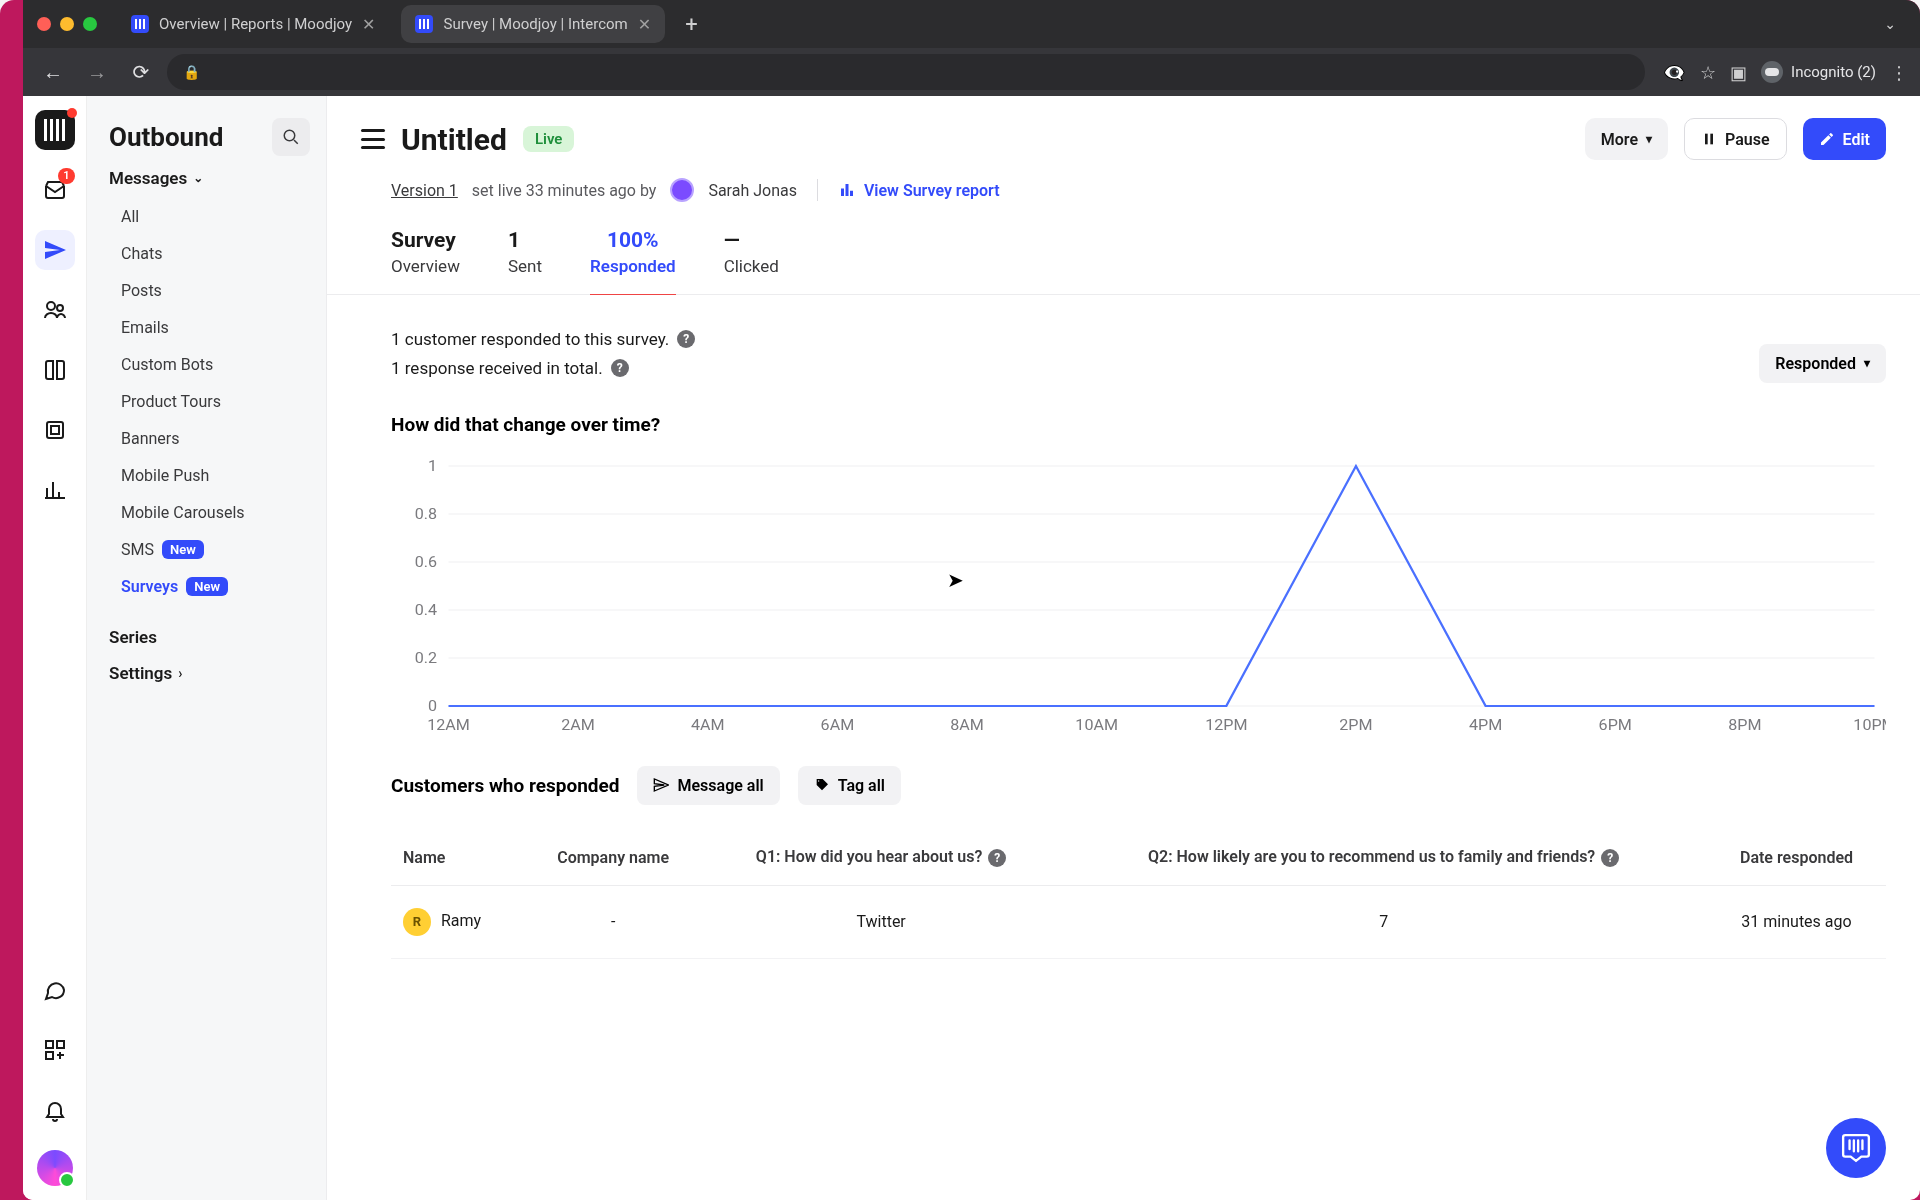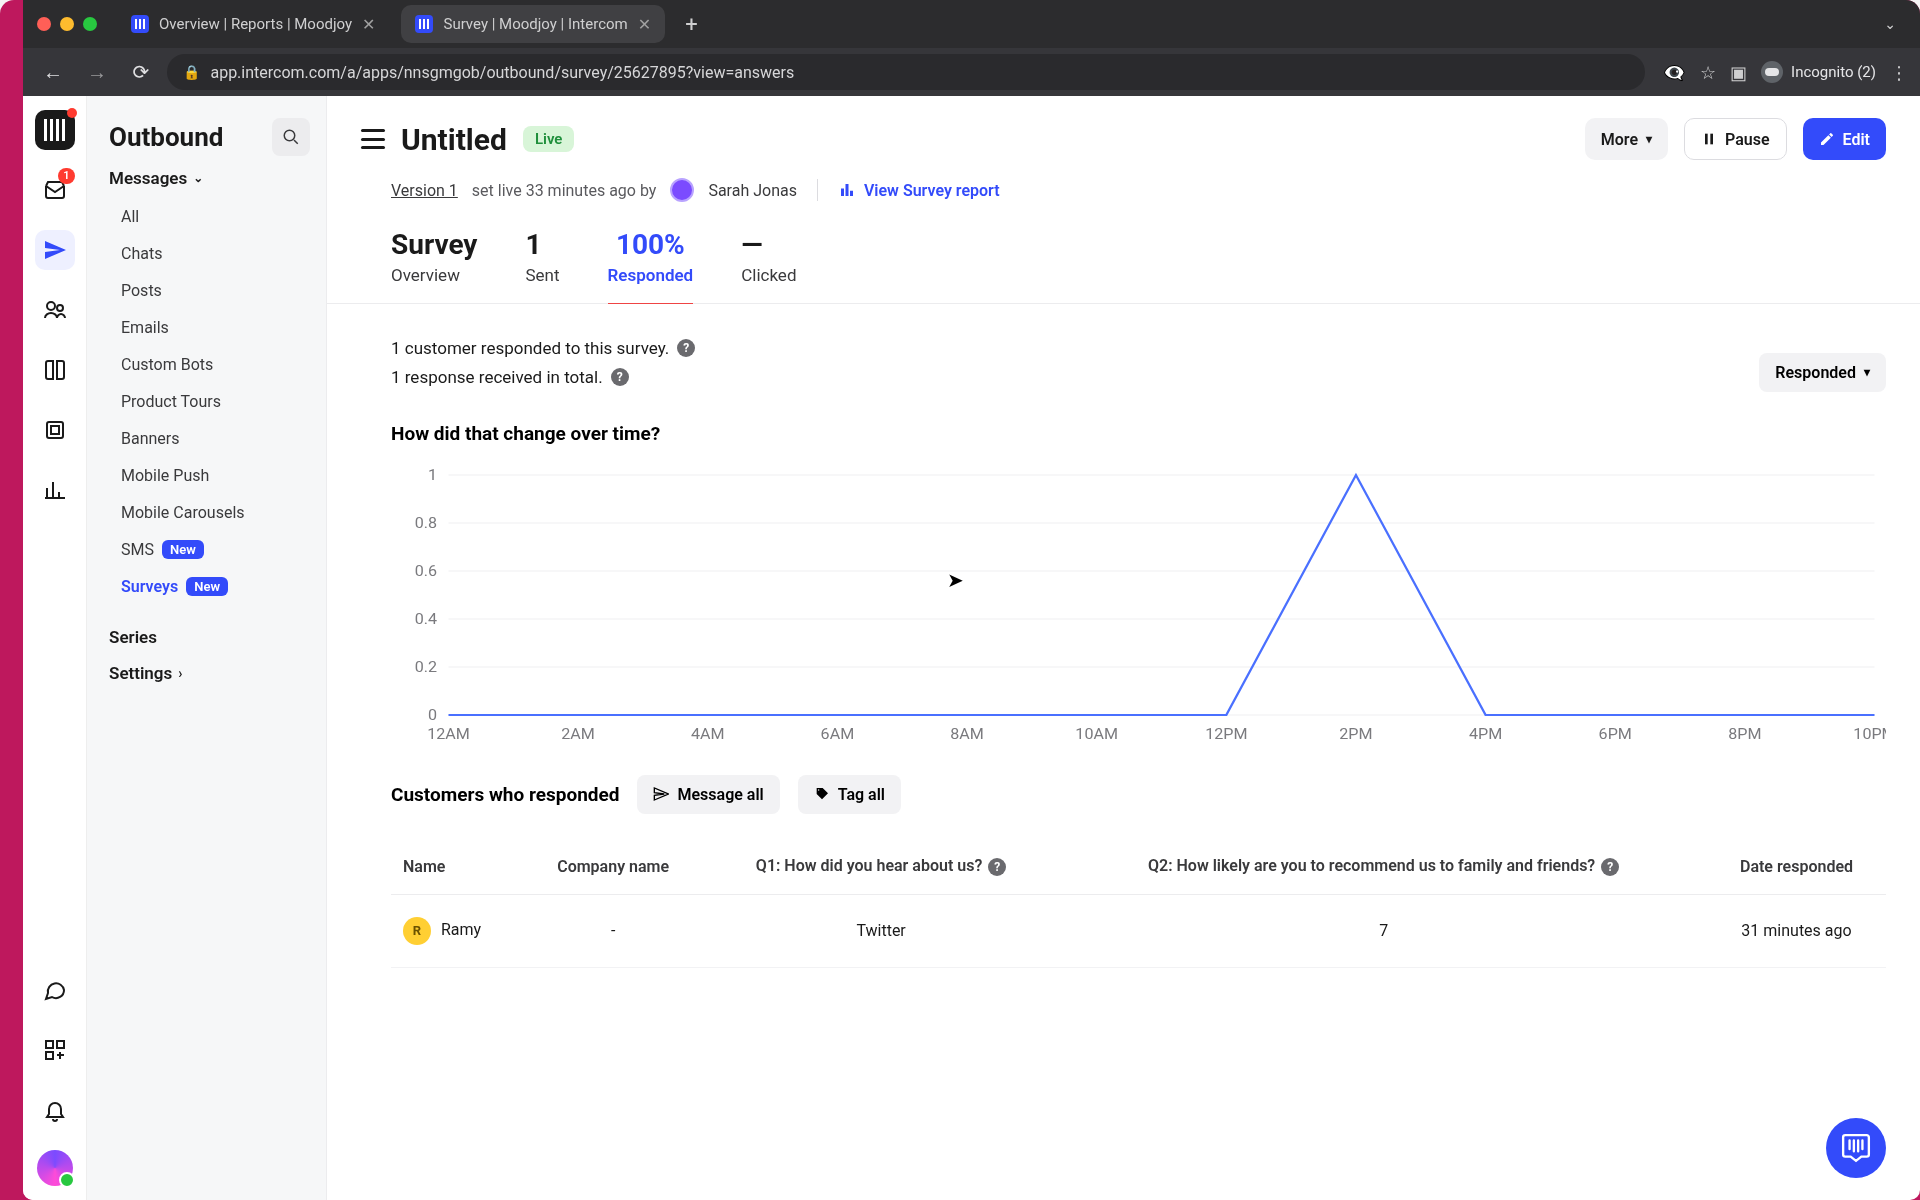--- a/index.html
+++ b/index.html
@@ -75,21 +75,21 @@
 
   .meta-row{display:flex;align-items:center;gap:14px;padding:6px 34px 18px 64px;color:#5a5a5e;font-size:16px;}
   .meta-version{text-decoration:underline;color:#3a3a3c;}
   .meta-avatar{width:24px;height:24px;border-radius:50%;background:#7b4bff;border:2px solid #b9a3ff;}
   .meta-author{color:#3a3a3c;}
   .meta-divider{width:1px;height:22px;background:#dcdce0;margin:0 6px;}
   .meta-link{color:#334bfa;font-weight:600;display:flex;align-items:center;gap:8px;}
 
   .stats-row{display:flex;gap:48px;padding:8px 34px 0 64px;border-bottom:1px solid #ececee;}
   .stat{display:flex;flex-direction:column;gap:4px;padding-bottom:18px;cursor:pointer;}
-  .stat-val{font-size:28px;font-weight:700;color:#1a1a1a;}
+  .stat-val{font-size:21px;font-weight:700;color:#1a1a1a;}
   .stat-label{font-size:17px;color:#3a3a3c;}
   .stat.active .stat-val{color:#334bfa;}
   .stat.active .stat-label{color:#334bfa;font-weight:600;}
   .stat.active{border-bottom:1px solid #ef4444;margin-bottom:-1px;text-align:center;}
 
   .body-pad{padding:30px 34px 40px 64px;}
   .summary-row{display:flex;justify-content:space-between;align-items:flex-end;margin-bottom:30px;}
   .summary-text p{font-size:17px;color:#1a1a1a;line-height:1.7;display:flex;align-items:center;gap:8px;}
   .help-icon{width:18px;height:18px;border-radius:50%;background:#6a6a6e;color:#fff;font-size:12px;display:inline-flex;align-items:center;justify-content:center;font-weight:700;}
   .filter-dd{background:#f2f2f4;border-radius:8px;padding:10px 16px;font-size:16px;font-weight:600;display:flex;align-items:center;gap:8px;cursor:pointer;}
@@ -143,21 +143,20 @@
     <div class="tabbar-spacer"></div>
     <div class="tabbar-chev">⌄</div>
   </div>
 
   <div class="addrbar">
     <div class="nav-btn enabled">←</div>
     <div class="nav-btn">→</div>
     <div class="nav-btn enabled">⟳</div>
     <div class="addr">
       <span class="addr-lock">🔒</span>
-      <span>app.intercom.com/a/apps/nnsgmgob/outbound/survey/25627895?view=answers</span>
     </div>
     <div class="addr-ext">
       <span style="font-size:18px;">👁‍🗨</span>
       <span style="font-size:18px;">☆</span>
       <span style="font-size:18px;">▣</span>
       <div class="incog-pill">
         <span class="incog-icon"></span>
         <span>Incognito (2)</span>
       </div>
       <span style="font-size:18px;">⋮</span>

